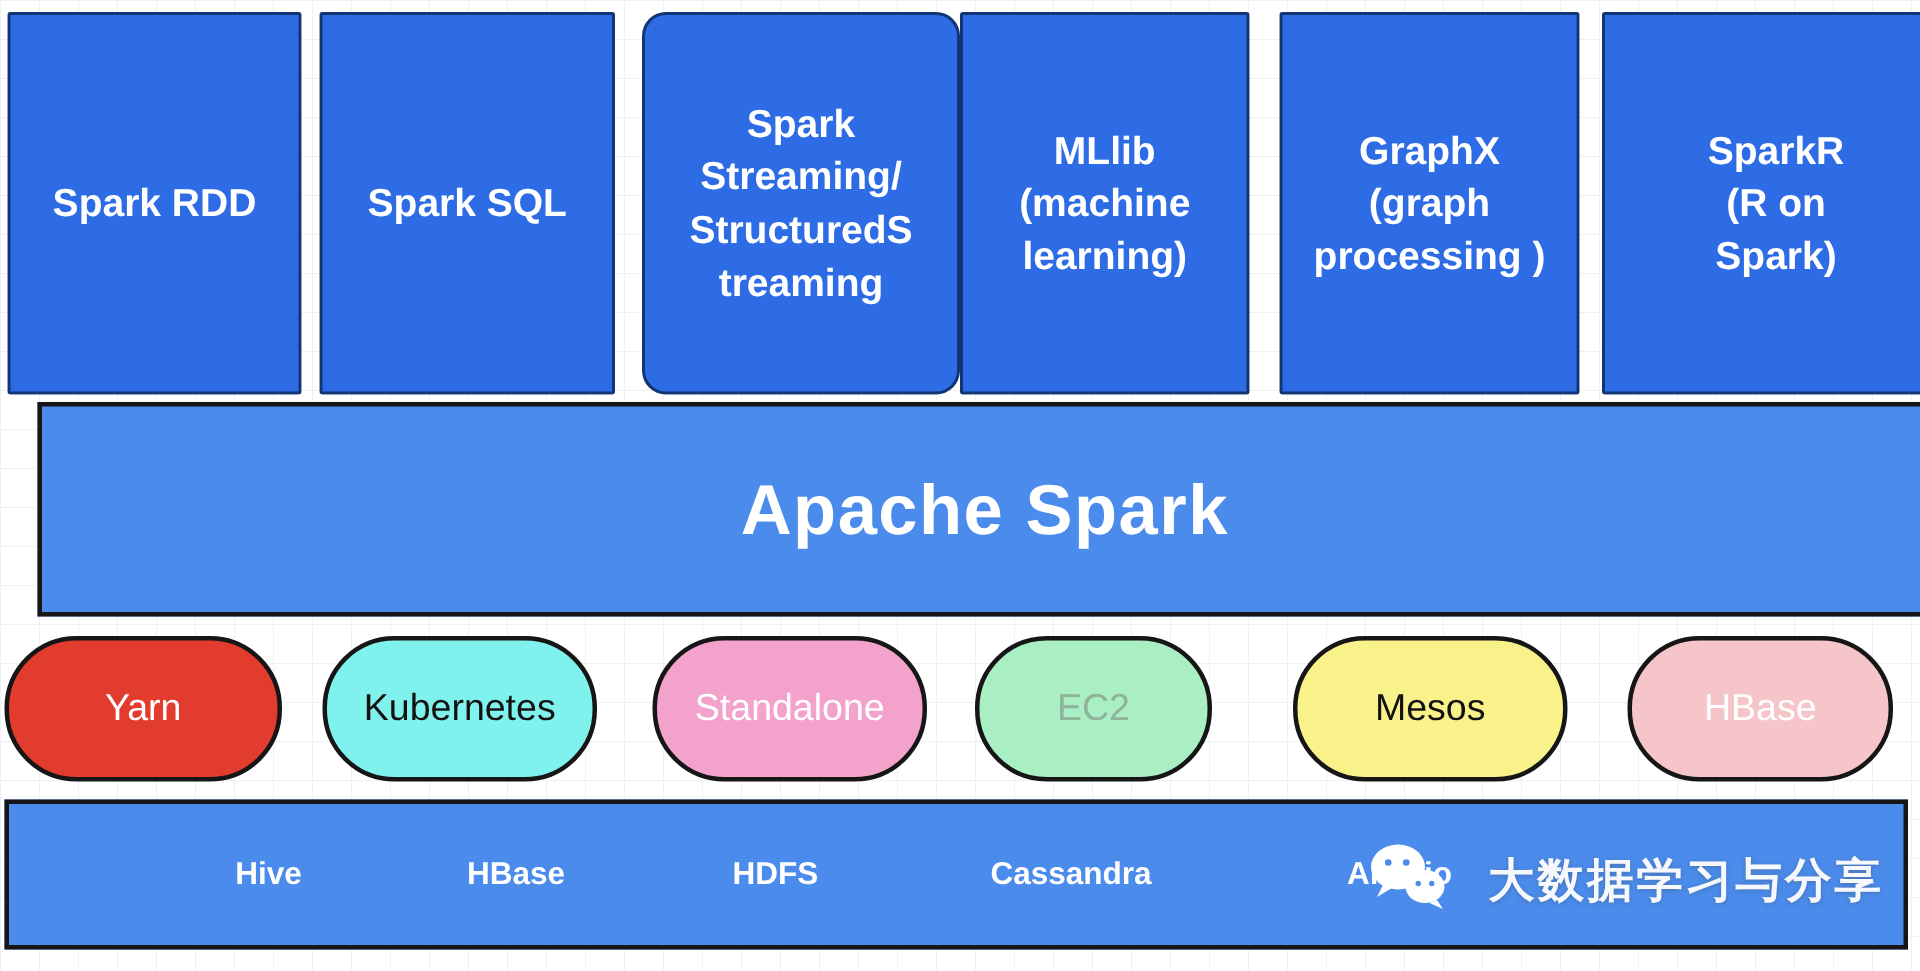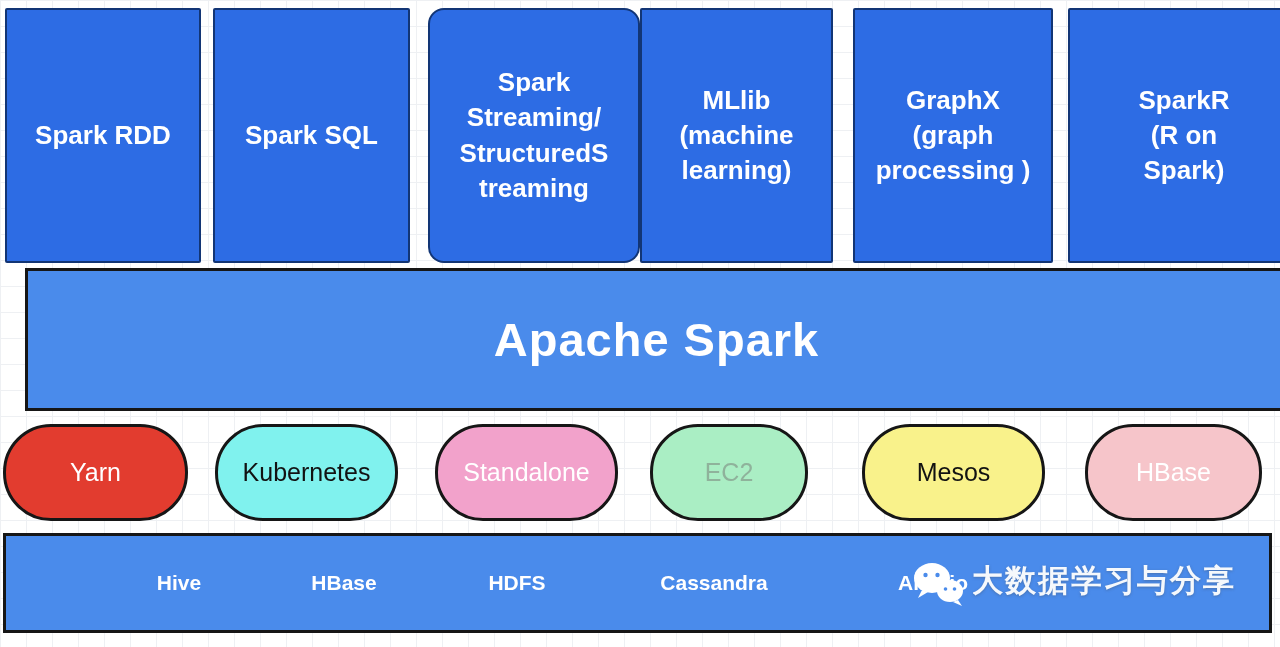--- a/index.html
+++ b/index.html
@@ -84,22 +84,23 @@
     font-weight: bold;
     font-size: 21px;
     white-space: nowrap;
   }
 
   .watermark {
     position: absolute;
     left: 912px;
     top: 560px;
     display: flex;
-    align-items: flex-start;
+    align-items: flex-end;
     z-index: 5;
+    gap: 20px;
   }
   .wm-icon { width: 52px; height: 48px; }
   .wm-text {
     margin-left: 8px;
     color: rgba(255, 255, 255, 0.95);
     font-size: 31px;
     font-weight: bold;
     letter-spacing: 2px;
     text-shadow: 0 1px 3px rgba(70, 70, 70, 0.35);
     white-space: nowrap;

